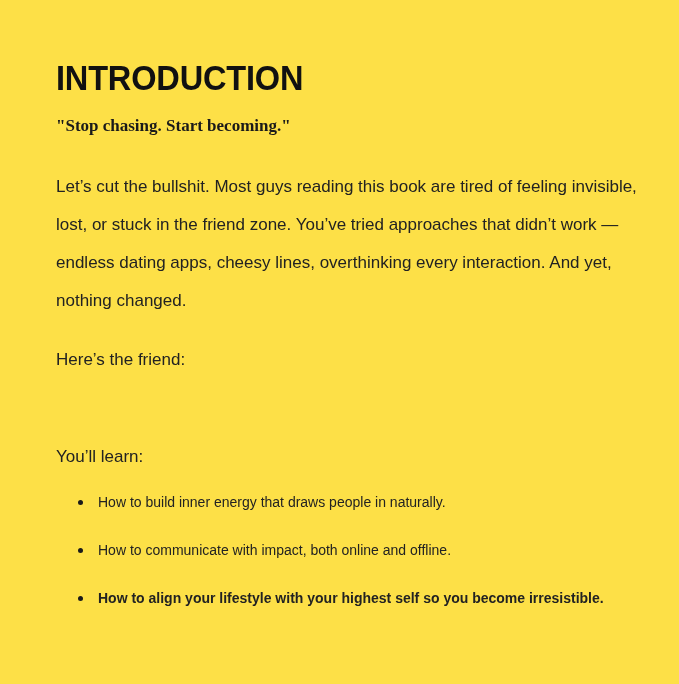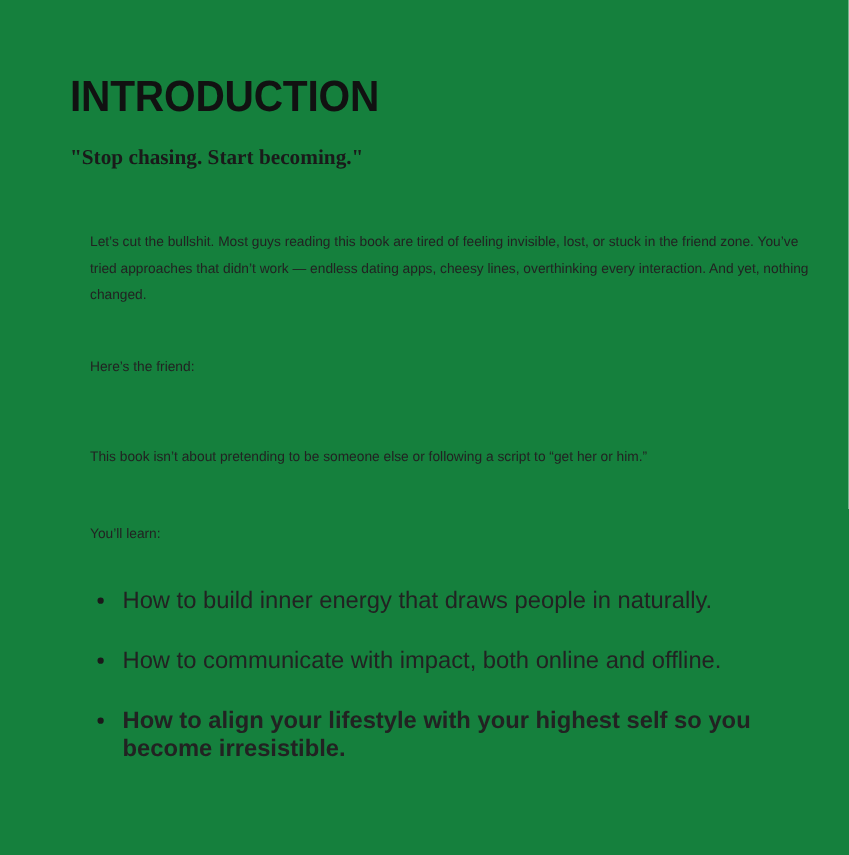--- a/index.html
+++ b/index.html
@@ -13,21 +13,21 @@
     overflow: hidden;
     font-family: "Liberation Sans", sans-serif;
     color: #1a1a1a;
     -webkit-font-smoothing: antialiased;
   }
 
   .page {
     position: relative;
     width: 679px;
     height: 684px;
-    background: #15803d;
+    background: #fde047;
     box-sizing: border-box;
     padding: 0 10px 0 56px;
   }
 
   .chapter-title {
     margin: 0;
     padding-top: 58px;
     font-family: "Liberation Sans Narrow", "Liberation Sans", sans-serif;
     font-weight: 700;
     font-size: 35px;
@@ -42,23 +42,23 @@
     margin: 0;
     padding-top: 16px;
     font-family: "Liberation Serif", "DejaVu Serif", serif;
     font-weight: 700;
     font-size: 17px;
     line-height: 24px;
     color: #1a1a1a;
   }
 
   .body-par {
-    margin: 16px;
-    font-size: 11px;
-    line-height: 21px;
+    margin: 0;
+    font-size: 17px;
+    line-height: 38px;
     color: #222222;
     max-width: 616px;
   }
 
   .par-intro { padding-top: 30px; }
 
   .truth-block { padding-top: 21px; }
   .truth-block .lead { display: block; }
   .truth-block .emph {
     display: block;
@@ -74,21 +74,21 @@
   .learn-list {
     margin: 0;
     padding: 15px 0 0 0;
     list-style: none;
     max-width: 616px;
   }
   .learn-list li {
     position: relative;
     padding-left: 42px;
     margin-bottom: 25px;
-    font-size: 19px;
+    font-size: 14px;
     line-height: 23px;
     color: #222222;
   }
   .learn-list li:last-child { margin-bottom: 0; font-weight: bold; }
   .learn-list li .dot {
     position: absolute;
     left: 22px;
     top: 9px;
     width: 5px;
     height: 5px;
@@ -105,21 +105,20 @@
 
   <p class="epigraph">"Stop chasing. Start becoming."</p>
 
   <p class="body-par par-intro">Let’s cut the bullshit. Most guys reading this book are tired of feeling invisible, lost, or stuck in the friend zone. You’ve tried approaches that didn’t work — endless dating apps, cheesy lines, overthinking every interaction. And yet, nothing changed.</p>
 
   <div class="body-par truth-block">
     <span class="lead">Here’s the friend:</span>
   </div>
 
   <div class="body-par par-about">
-    <span class="seg">This book isn’t about pretending to be someone else or following a script to “get her or him.”</span>
   </div>
 
   <p class="body-par learn-lead">You’ll learn:</p>
 
   <ul class="learn-list">
     <li>
       <span class="dot"></span>
       <span>How to build inner energy that draws people in naturally.</span>
     </li>
     <li>

